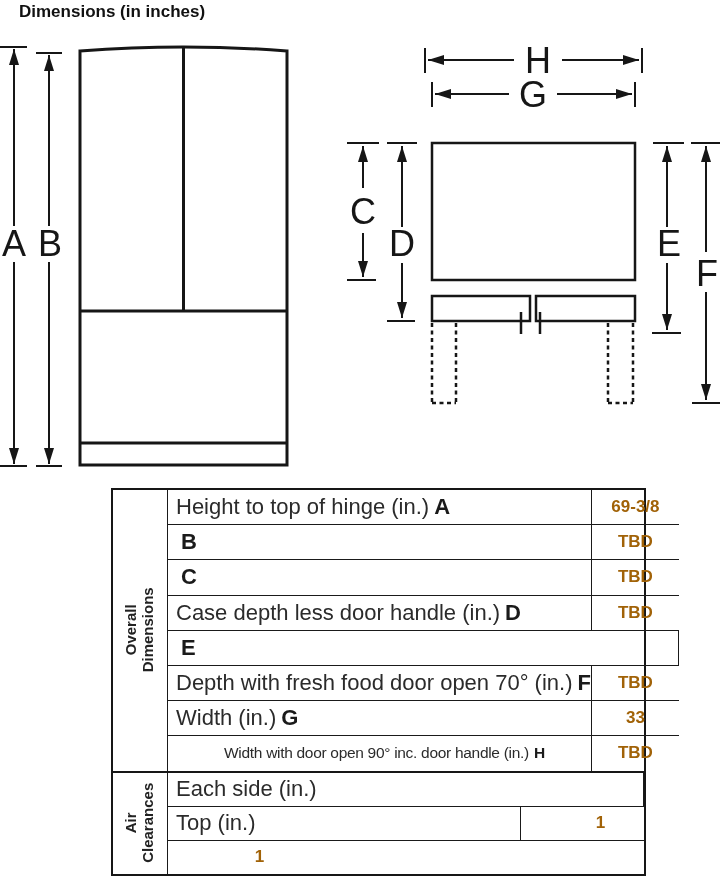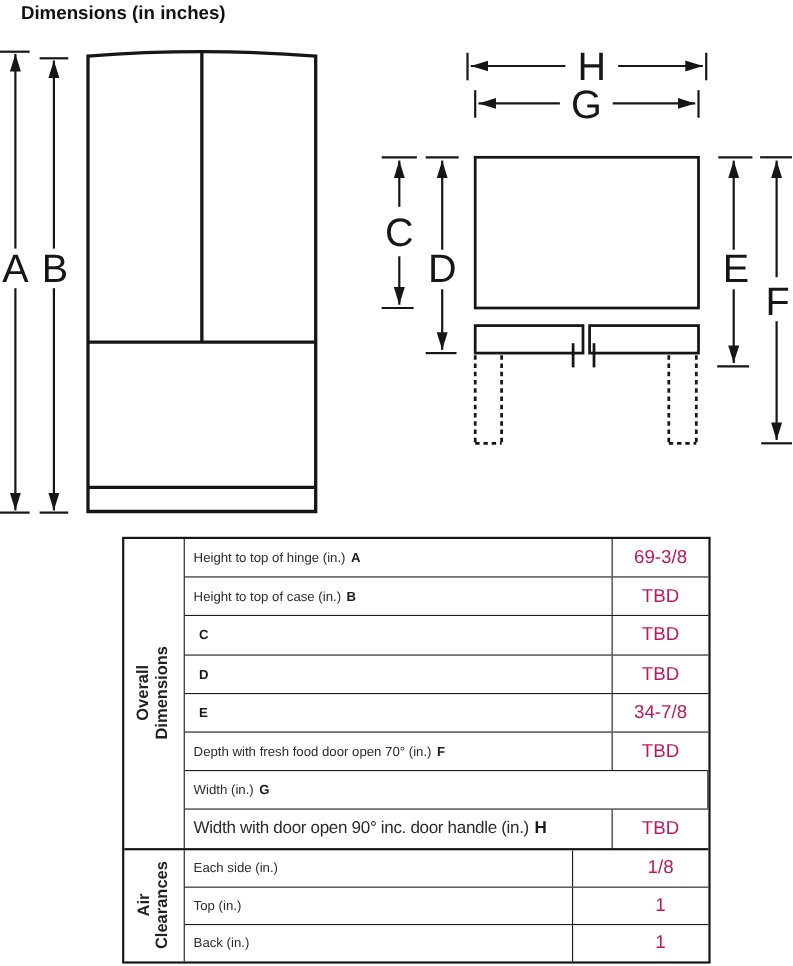--- a/index.html
+++ b/index.html
@@ -11,29 +11,29 @@
   
   #spec-table{position:absolute;left:111px;top:488px;width:535px;box-sizing:border-box;
               border:2.5px solid #161616;background:#fff;}
   .section{display:flex;}
   .section-air{border-top:2.5px solid #161616;}
   .sect-header{width:54px;border-right:1px solid #1a1a1a;display:flex;align-items:center;justify-content:center;}
   .rot{transform:rotate(-90deg);display:flex;flex-direction:column;align-items:center;
        font-weight:700;font-size:15px;line-height:1.12;color:#222;white-space:nowrap;}
   .rows{flex:1;display:flex;flex-direction:column;}
   .row{display:flex;border-bottom:1px solid #1a1a1a;}
-  .row:last-child{border-bottom:none;}
+  .row:last-child{border-bottom:none;margin-left:48px;}
   .section-overall .row{height:34.2px;}
   .section-air .row{height:33.2px;gap:36px;}
-  .lbl{flex:1;display:flex;align-items:center;padding-left:8px;font-size:12px;color:#2b2b2b;
+  .lbl{flex:1;display:flex;align-items:center;padding-left:8px;font-size:22px;color:#2b2b2b;
        border-right:1px solid #1a1a1a;overflow:hidden;white-space:nowrap;}
   .lbl b{margin-left:5px;color:#1a1a1a;}
   .lbl.condensed{font-size:15.5px;letter-spacing:-0.3px;}
   .val{width:87px;display:flex;align-items:center;justify-content:center;
-       font-size:17px;font-weight:400;color:#be185d;}
+       font-size:17px;font-weight:700;color:#a16207;}
 </style>
 </head>
 <body>
 
 <div id="page">
 
   <div id="page-title">Dimensions (in inches)</div>
 
   <svg id="diagram-svg" width="721" height="480" viewBox="0 0 721 480">
     <defs>
@@ -137,55 +137,55 @@
       <div class="rows">
         <div class="row">
           <div class="lbl">
               <span>Height to top of hinge (in.)</span>
               <b>A</b>
             </div>
           <div class="val">69-3/8</div>
         </div>
         <div class="row">
           <div class="lbl">
-              <span>Height to top of case (in.)</span>
               <b>B</b>
             </div>
           <div class="val">TBD</div>
         </div>
         <div class="row">
           <div class="lbl">
               <b>C</b>
             </div>
           <div class="val">TBD</div>
         </div>
         <div class="row">
           <div class="lbl">
+              <span>Case depth less door handle (in.)</span>
               <b>D</b>
             </div>
           <div class="val">TBD</div>
         </div>
         <div class="row">
           <div class="lbl">
               <b>E</b>
             </div>
-          <div class="val">34-7/8</div>
         </div>
         <div class="row">
           <div class="lbl">
               <span>Depth with fresh food door open 70° (in.)</span>
               <b>F</b>
             </div>
           <div class="val">TBD</div>
         </div>
         <div class="row">
           <div class="lbl">
               <span>Width (in.)</span>
               <b>G</b>
             </div>
+          <div class="val">33</div>
         </div>
         <div class="row">
           <div class="lbl condensed">
               <span>Width with door open 90° inc. door handle (in.)</span>
               <b>H</b>
             </div>
           <div class="val">TBD</div>
         </div>
       </div>
     </div>
@@ -196,33 +196,28 @@
           <span>Air</span>
           <span>Clearances</span>
         </div>
       </div>
       <div class="rows">
         <div class="row">
           <div class="lbl">
               <span>Each side (in.)</span>
               <b></b>
             </div>
-          <div class="val">1/8</div>
         </div>
         <div class="row">
           <div class="lbl">
               <span>Top (in.)</span>
               <b></b>
             </div>
           <div class="val">1</div>
         </div>
         <div class="row">
-          <div class="lbl">
-              <span>Back (in.)</span>
-              <b></b>
-            </div>
           <div class="val">1</div>
         </div>
       </div>
     </div>
 
   </div>
 </div>
 
 </body></html>

